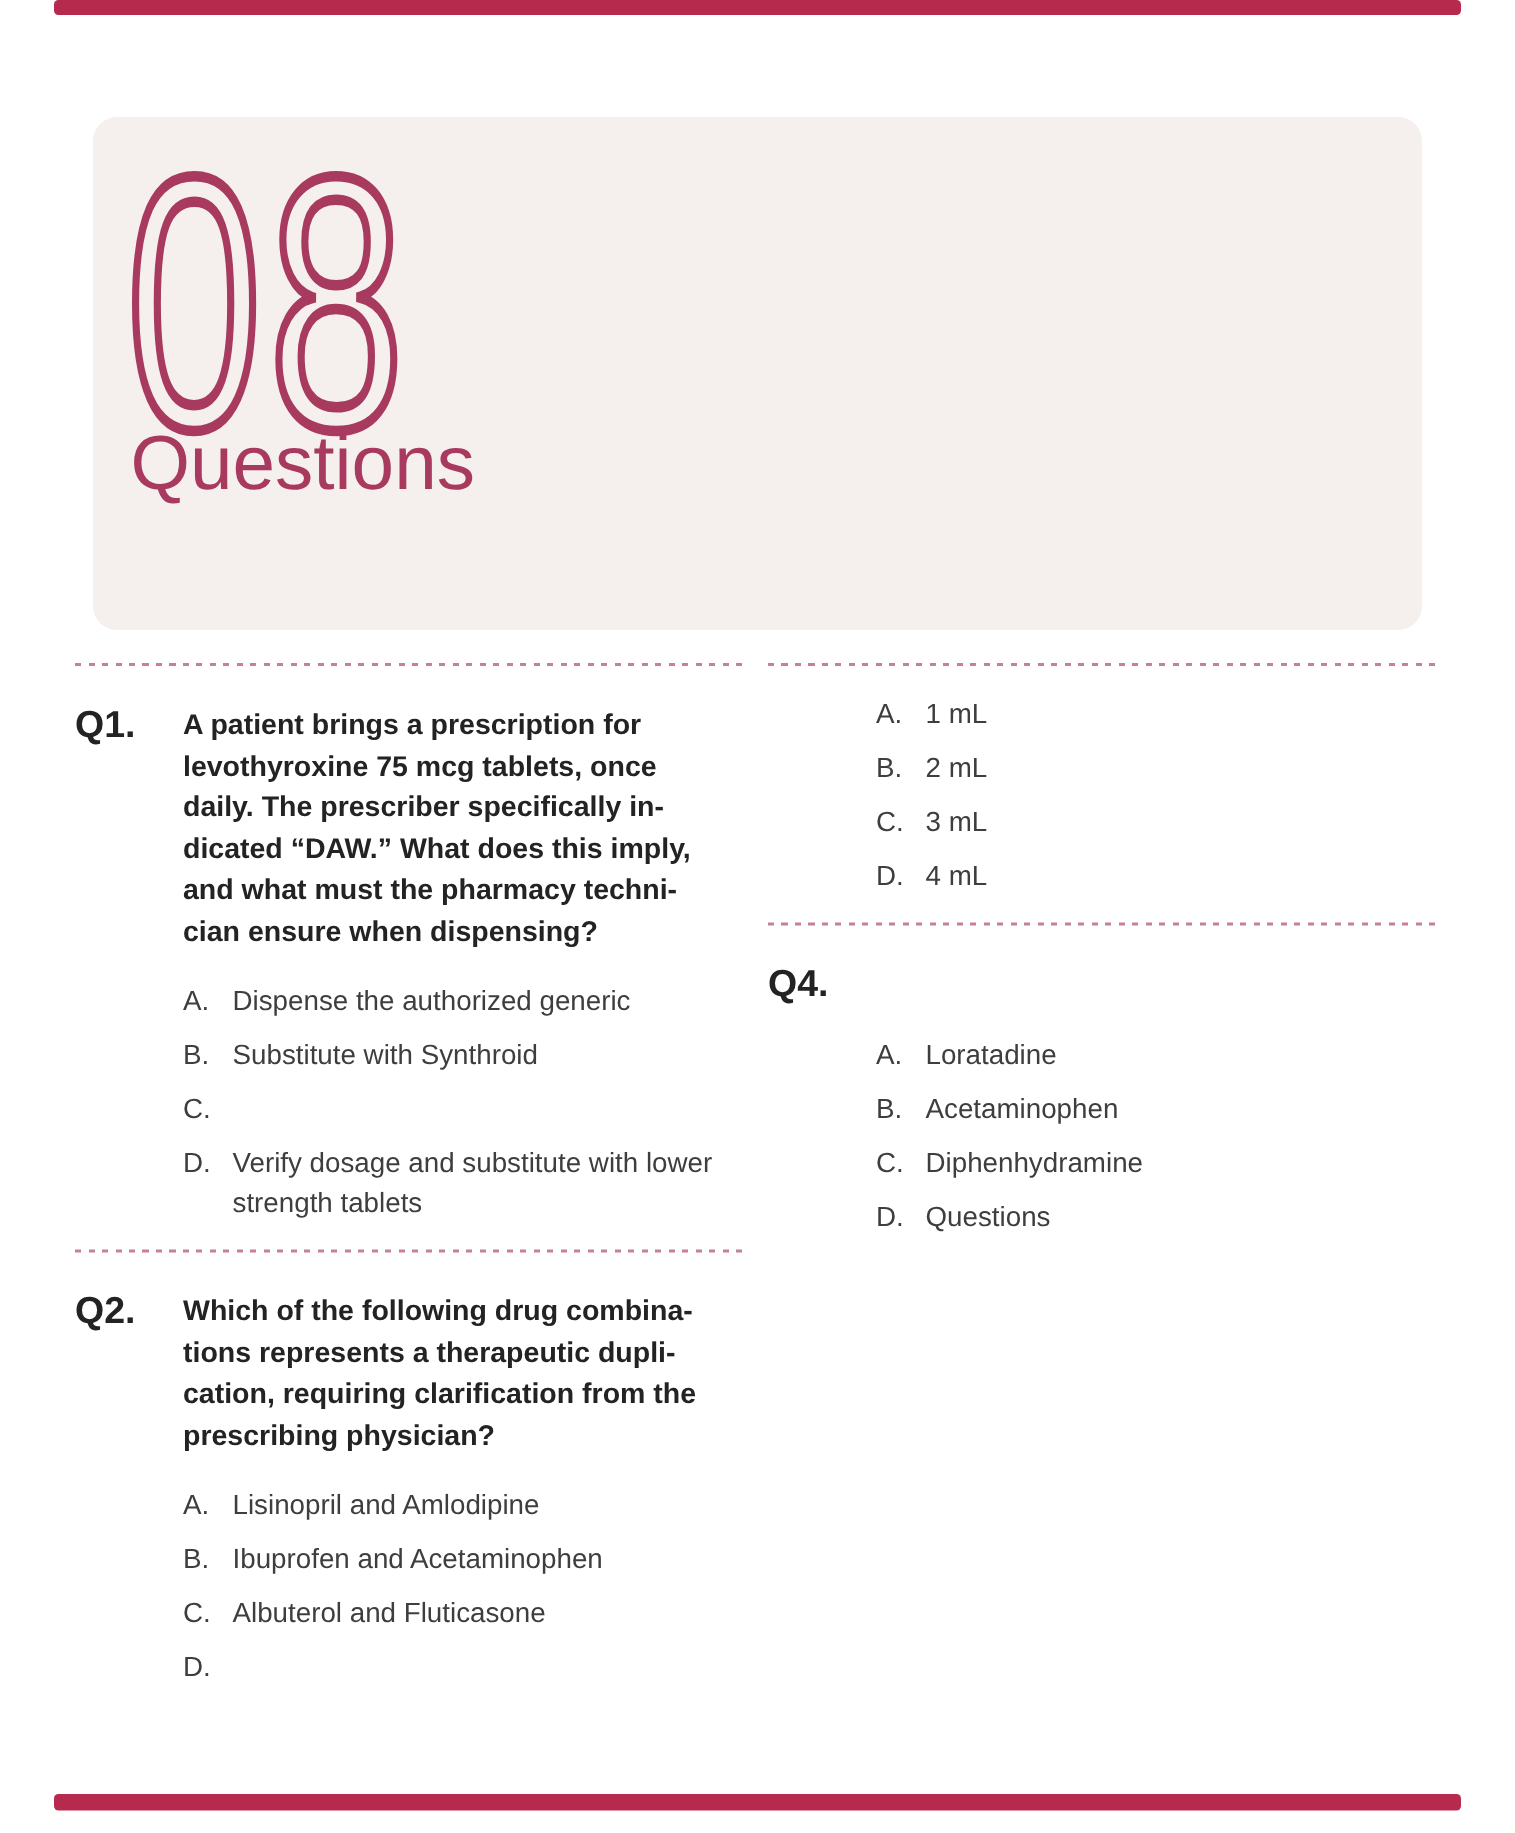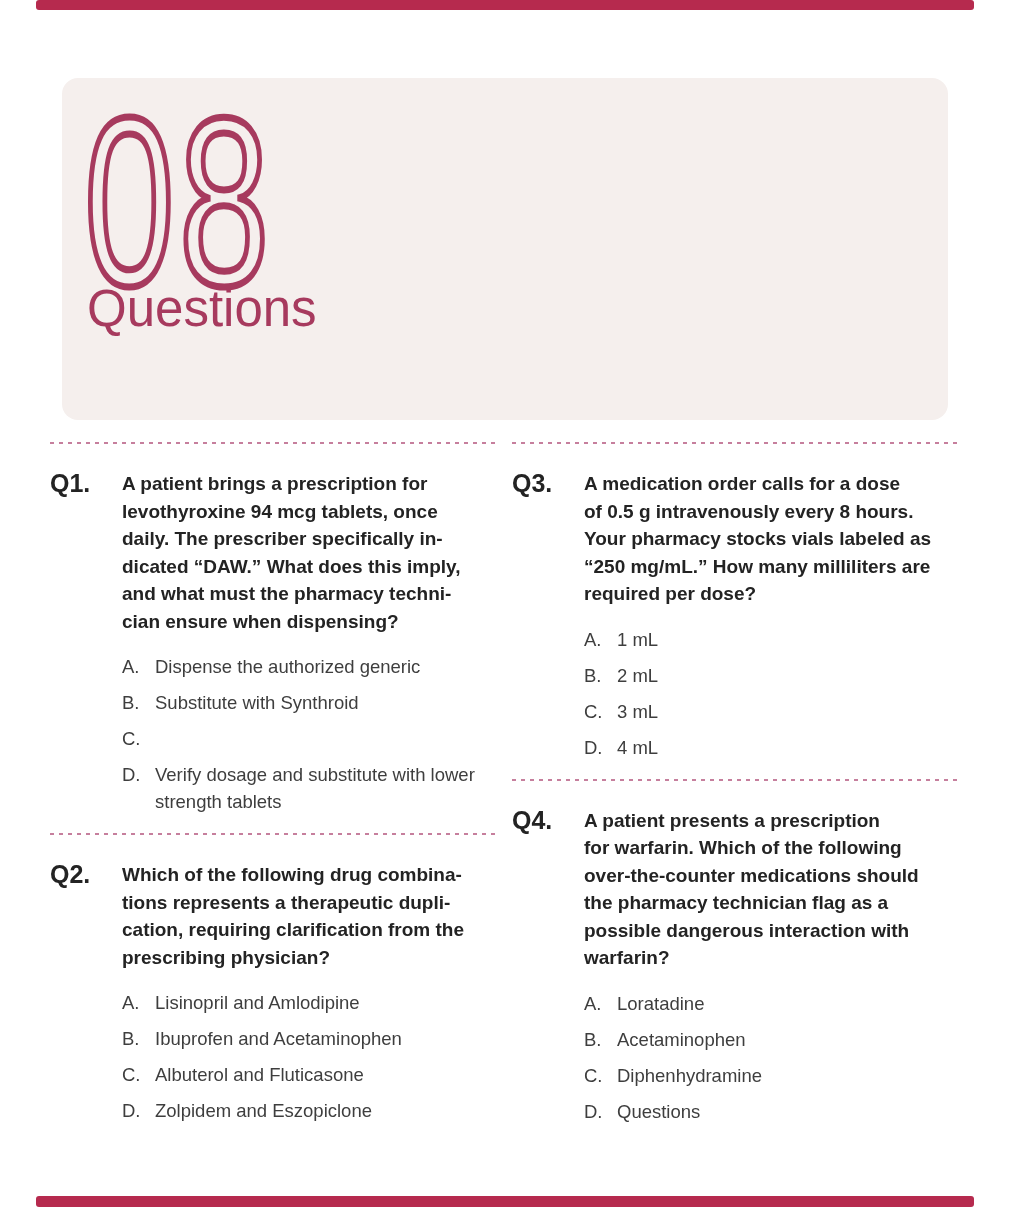--- a/index.html
+++ b/index.html
@@ -72,21 +72,21 @@
   </div>
 </div>
 
 <div class="column left">
 
   <section class="qblock">
     <div class="dashes"></div>
     <div class="qrow">
       <div class="qlabel">Q1.</div>
       <div class="qtext">A patient brings a prescription for
-levothyroxine 94 mcg tablets, once
+levothyroxine 75 mcg tablets, once
 daily. The prescriber specifically in-
 dicated “DAW.” What does this imply,
 and what must the pharmacy techni-
 cian ensure when dispensing?</div>
     </div>
     <div class="opts">
       <div class="opt">
         <span class="oletter">A.</span>
         <span class="otext">Dispense the authorized generic</span>
       </div>
@@ -122,39 +122,30 @@
       <div class="opt">
         <span class="oletter">B.</span>
         <span class="otext">Ibuprofen and Acetaminophen</span>
       </div>
       <div class="opt">
         <span class="oletter">C.</span>
         <span class="otext">Albuterol and Fluticasone</span>
       </div>
       <div class="opt">
         <span class="oletter">D.</span>
-        <span class="otext">Zolpidem and Eszopiclone</span>
       </div>
     </div>
   </section>
 
 </div>
 
 <div class="column right">
 
   <section class="qblock">
     <div class="dashes"></div>
-    <div class="qrow">
-      <div class="qlabel">Q3.</div>
-      <div class="qtext">A medication order calls for a dose
-of 0.5 g intravenously every 8 hours.
-Your pharmacy stocks vials labeled as
-“250 mg/mL.” How many milliliters are
-required per dose?</div>
-    </div>
     <div class="opts">
       <div class="opt">
         <span class="oletter">A.</span>
         <span class="otext">1 mL</span>
       </div>
       <div class="opt">
         <span class="oletter">B.</span>
         <span class="otext">2 mL</span>
       </div>
       <div class="opt">
@@ -165,26 +156,20 @@
         <span class="oletter">D.</span>
         <span class="otext">4 mL</span>
       </div>
     </div>
   </section>
 
   <section class="qblock">
     <div class="dashes"></div>
     <div class="qrow">
       <div class="qlabel">Q4.</div>
-      <div class="qtext">A patient presents a prescription
-for warfarin. Which of the following
-over-the-counter medications should
-the pharmacy technician flag as a
-possible dangerous interaction with
-warfarin?</div>
     </div>
     <div class="opts">
       <div class="opt">
         <span class="oletter">A.</span>
         <span class="otext">Loratadine</span>
       </div>
       <div class="opt">
         <span class="oletter">B.</span>
         <span class="otext">Acetaminophen</span>
       </div>

